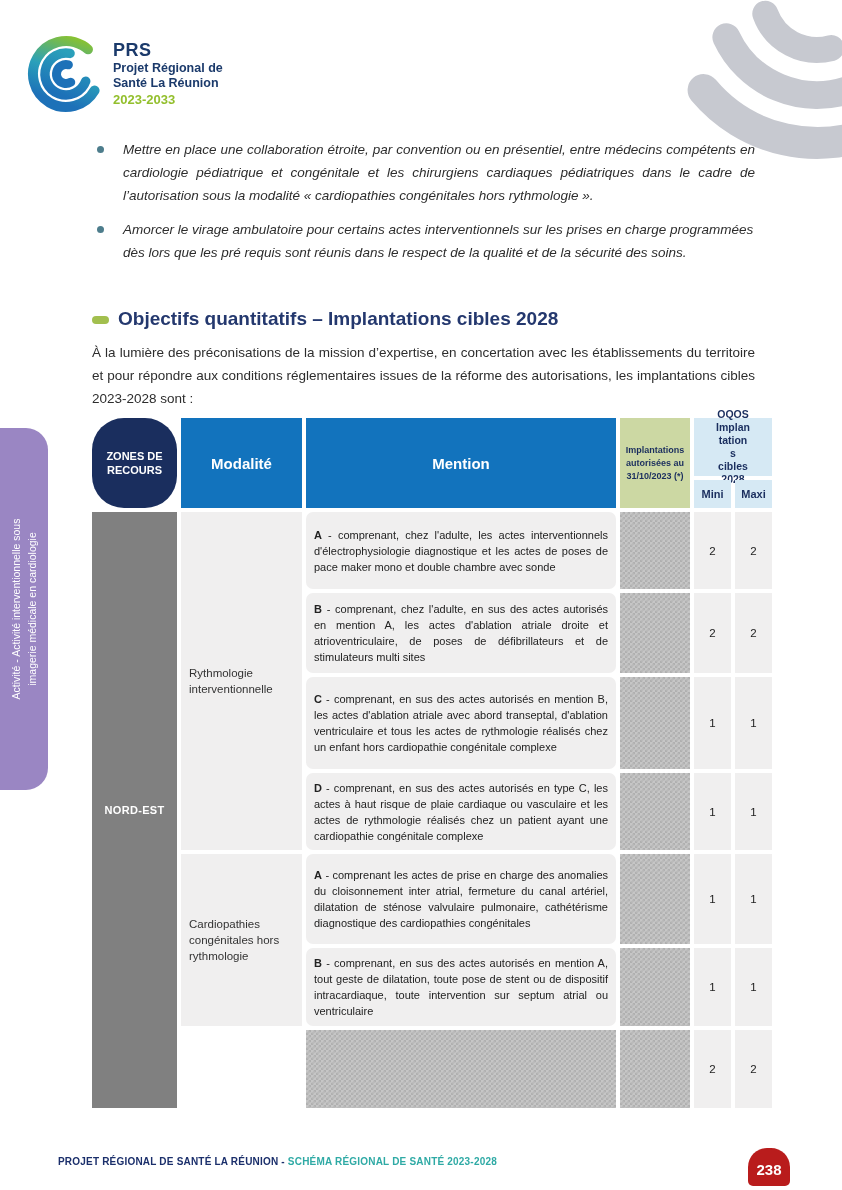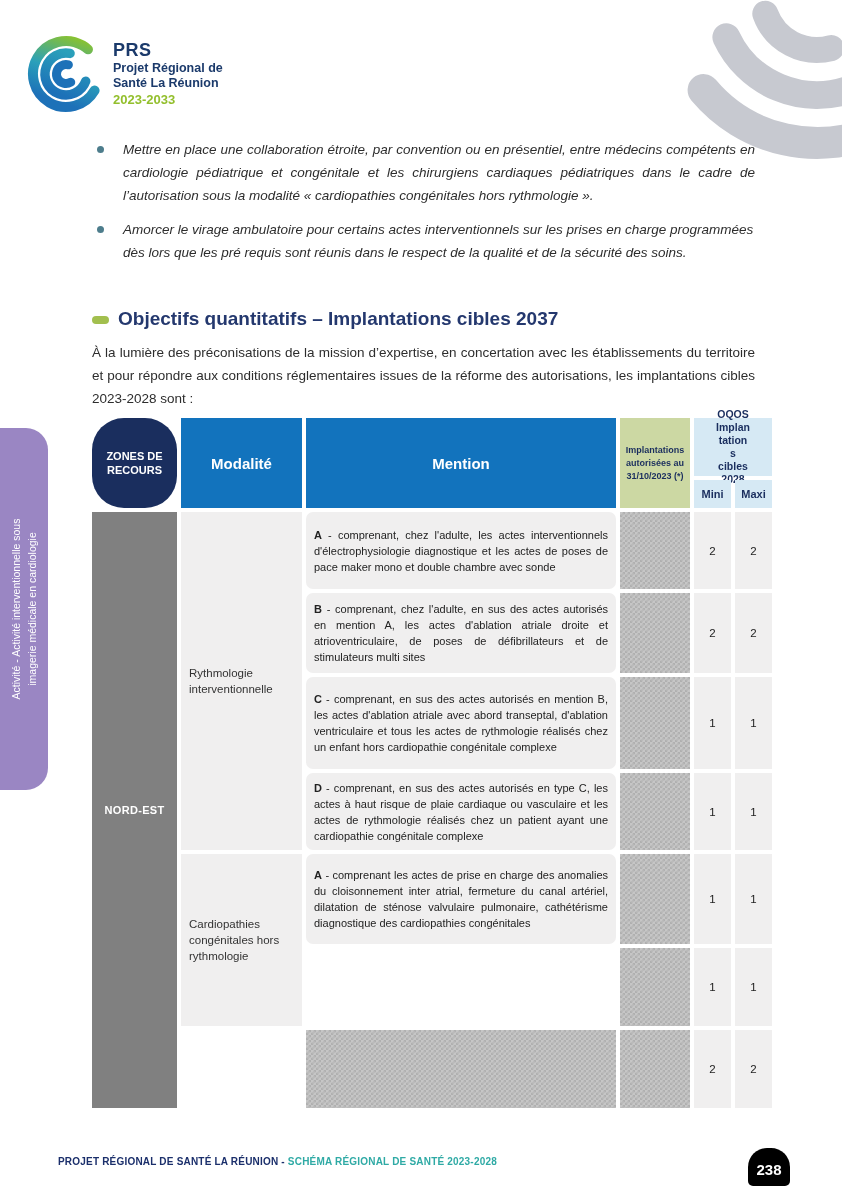--- a/index.html
+++ b/index.html
@@ -80,21 +80,21 @@
   .zone-cell { grid-area:3/1/10/2; }
   .mod-1 { grid-area:3/2/7/3; }
   .mod-2 { grid-area:7/2/9/3; }
   .mod-3 { grid-area:9/2/10/3; }
   
   .footer-text { position:absolute; left:58px; top:1156px; font-size:10px; font-weight:700; letter-spacing:.2px; }
   .footer-navy { color:#1b2f6b; }
   .footer-teal { color:#2faaa5; }
   .page-badge {
     position:absolute; left:748px; top:1148px; width:42px; height:38px;
-    background:#000000; border-radius:19px 19px 5px 5px;
+    background:#b91c1c; border-radius:19px 19px 5px 5px;
     display:flex; align-items:center; justify-content:center;
     color:#fff; font-size:15px; font-weight:700; padding-top:5px;
   }
 </style>
 </head>
 <body>
 
 <div class="page">
 
   <div class="logo">
@@ -143,21 +143,21 @@
       <p class="just">Mettre en place une collaboration étroite, par convention ou en présentiel, entre médecins compétents en cardiologie pédiatrique et congénitale et les chirurgiens cardiaques pédiatriques dans le cadre de l’autorisation sous la modalité « cardiopathies congénitales hors rythmologie ».</p>
     </li>
     <li>
       <span class="bullet-dot"></span>
       <p>Amorcer le virage ambulatoire pour certains actes interventionnels sur les prises en charge programmées dès lors que les pré requis sont réunis dans le respect de la qualité et de la sécurité des soins.</p>
     </li>
   </ul>
 
   <div class="heading">
     <span class="heading-pill"></span>
-    <span class="heading-title">Objectifs quantitatifs – Implantations cibles 2037</span>
+    <span class="heading-title">Objectifs quantitatifs – Implantations cibles 2028</span>
   </div>
 
   <p class="intro">À la lumière des préconisations de la mission d’expertise, en concertation avec les établissements du territoire et pour répondre aux conditions réglementaires issues de la réforme des autorisations, les implantations cibles 2023-2028 sont :</p>
 
   <div class="grid">
 
     <div class="cell c-navy h-zones">ZONES DE RECOURS</div>
     <div class="cell c-blue h-mod">Modalité</div>
     <div class="cell c-blue h-mention">Mention</div>
     <div class="cell c-sage h-impl">Implantations autorisées au 31/10/2023 (*)</div>
@@ -198,20 +198,23 @@
     <div class="cell body-bg num" style="grid-area:6/5/7/6">1</div>
     <div class="cell body-bg num" style="grid-area:6/6/7/7">1</div>
 
     <div class="cell body-bg mention" style="grid-area:7/3/8/4">
       <div class="inner"><span class="ltr">A</span> <span>- comprenant les actes de prise en charge des anomalies du cloisonnement inter atrial, fermeture du canal artériel, dilatation de sténose valvulaire pulmonaire, cathétérisme diagnostique des cardiopathies congénitales</span></div>
     </div>
     <div class="redact" style="grid-area:7/4/8/5"></div>
     <div class="cell body-bg num" style="grid-area:7/5/8/6">1</div>
     <div class="cell body-bg num" style="grid-area:7/6/8/7">1</div>
 
+    <div class="cell body-bg mention" style="grid-area:8/3/9/4">
+      <div class="inner"><span class="ltr">B</span> <span>- comprenant, en sus des actes autorisés en mention A, tout geste de dilatation, toute pose de stent ou de dispositif intracardiaque, toute intervention sur septum atrial ou ventriculaire</span></div>
+    </div>
     <div class="redact" style="grid-area:8/4/9/5"></div>
     <div class="cell body-bg num" style="grid-area:8/5/9/6">1</div>
     <div class="cell body-bg num" style="grid-area:8/6/9/7">1</div>
 
     <div class="redact" style="grid-area:9/3/10/4"></div>
     <div class="redact" style="grid-area:9/4/10/5"></div>
     <div class="cell body-bg num" style="grid-area:9/5/10/6">2</div>
     <div class="cell body-bg num" style="grid-area:9/6/10/7">2</div>
   </div>
 

